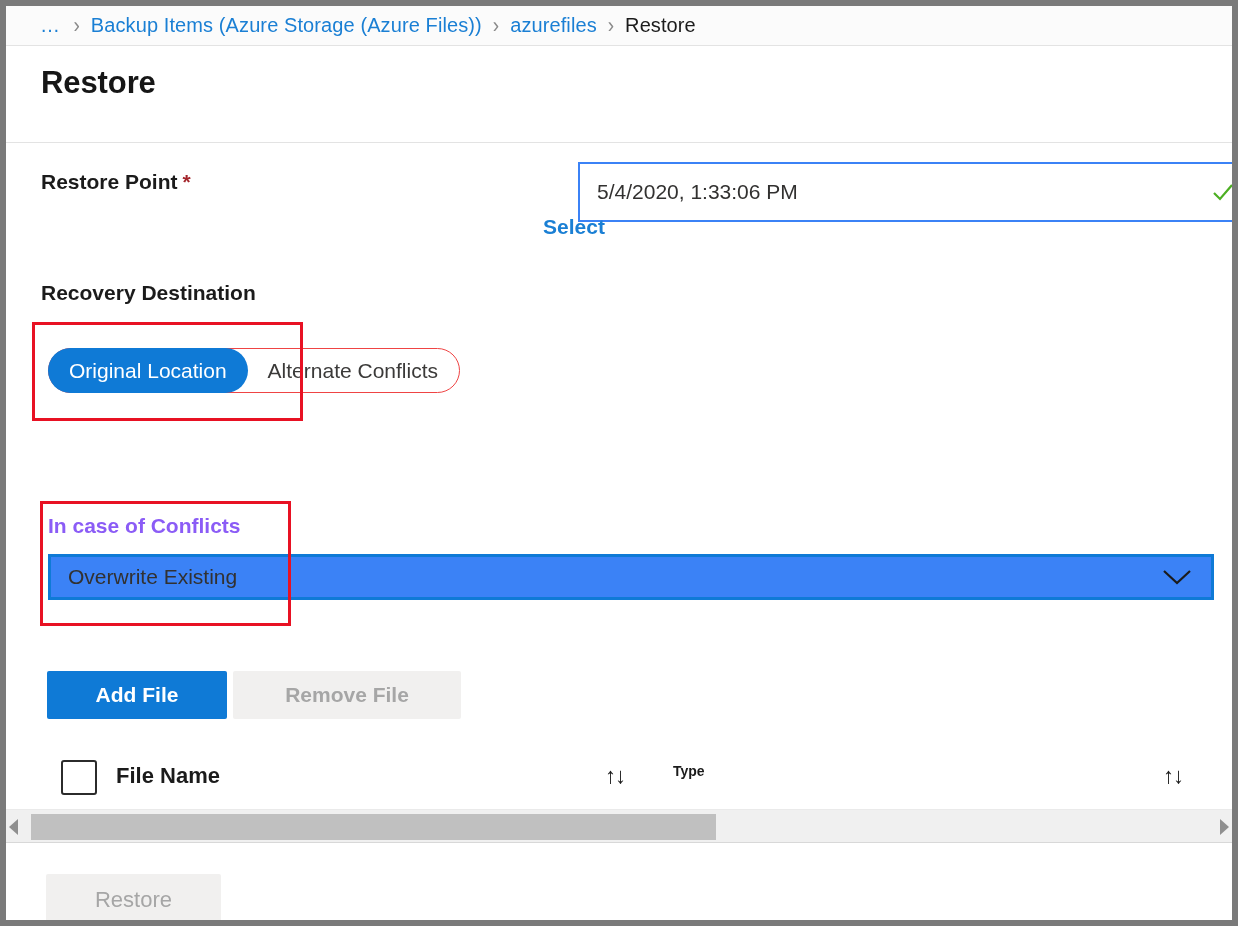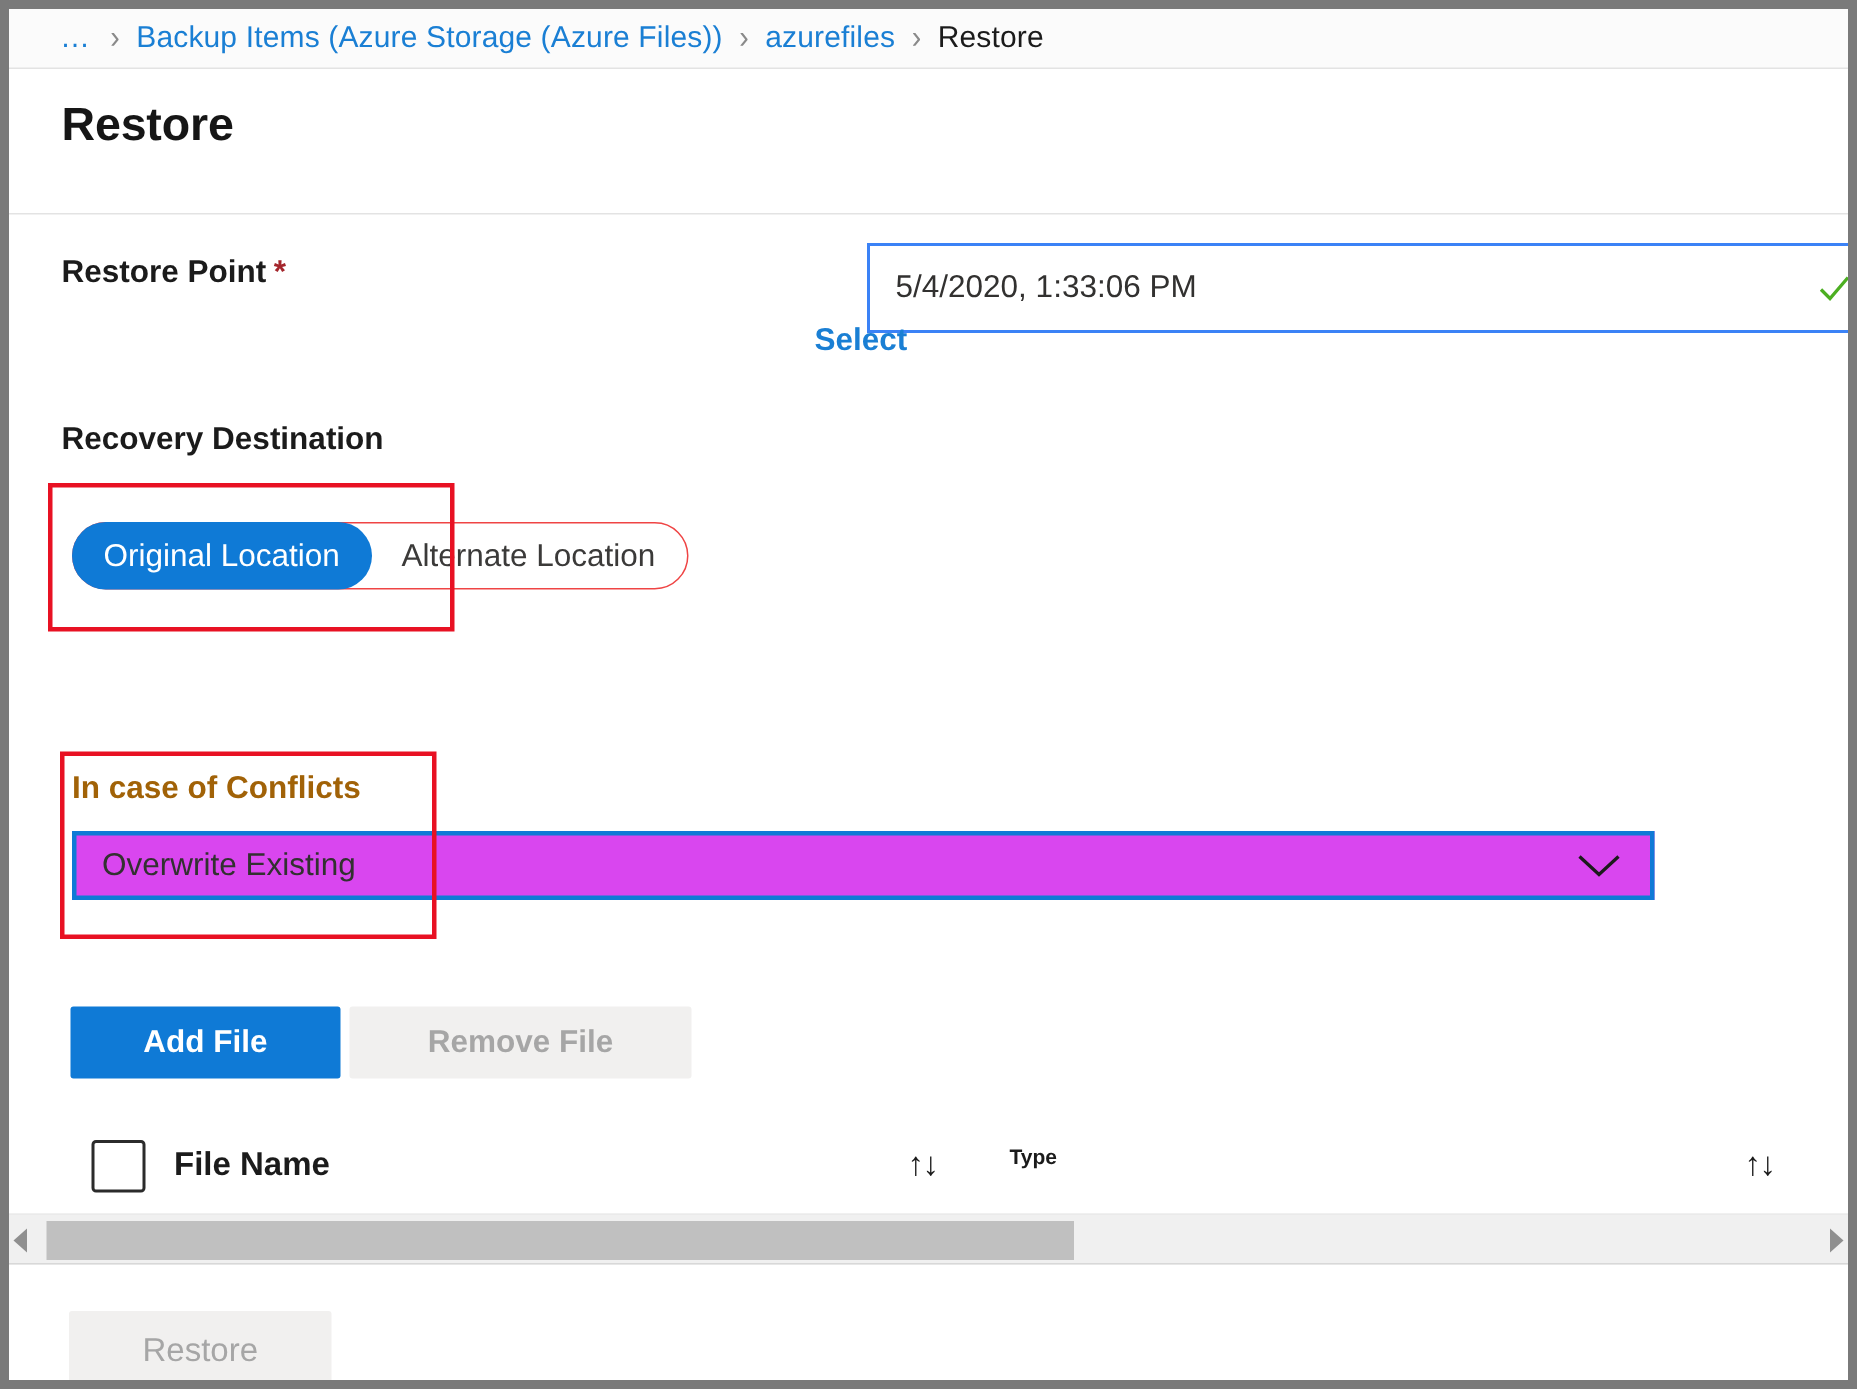--- a/index.html
+++ b/index.html
@@ -187,31 +187,31 @@
   }
   #annot-toggle { left: 26px; top: 316px; width: 271px; height: 99px; }
   #annot-conflicts { left: 34px; top: 495px; width: 251px; height: 125px; }
 
   .label-conflicts {
     position: absolute;
     left: 42px;
     top: 508px;
     font-size: 21px;
     font-weight: 600;
-    color: #a16207;
+    color: #8b5cf6;
   }
 
   .conflict-dropdown {
     position: absolute;
     left: 42px;
     top: 548px;
-    width: 1055px;
+    width: 1166px;
     height: 46px;
     border: 3px solid #0f7ad6;
-    background: #d946ef;
+    background: #3b82f6;
     box-sizing: border-box;
     display: flex;
     align-items: center;
     justify-content: space-between;
     cursor: pointer;
   }
   .conflict-value {
     font-size: 21px;
     color: #323130;
     padding-left: 17px;
@@ -389,21 +389,21 @@
       </span>
     </div>
 
     <div class="select-link">Select</div>
 
     <div class="label-recovery-dest">Recovery Destination</div>
   </div>
 
   <div class="toggle-group">
     <div class="toggle-opt active">Original Location</div>
-    <div class="toggle-opt">Alternate Location</div>
+    <div class="toggle-opt">Alternate Conflicts</div>
   </div>
   <div class="annot-box" id="annot-toggle"></div>
 
   <div class="label-conflicts">In case of Conflicts</div>
   <div class="conflict-dropdown">
     <span class="conflict-value">Overwrite Existing</span>
     <span class="chevron-wrap">
       <svg width="34" height="22" viewBox="0 0 34 22" aria-hidden="true">
         <polyline points="4,5 17,17 30,5" fill="none" stroke="#1b1b1b" stroke-width="2.2"></polyline>
       </svg>

